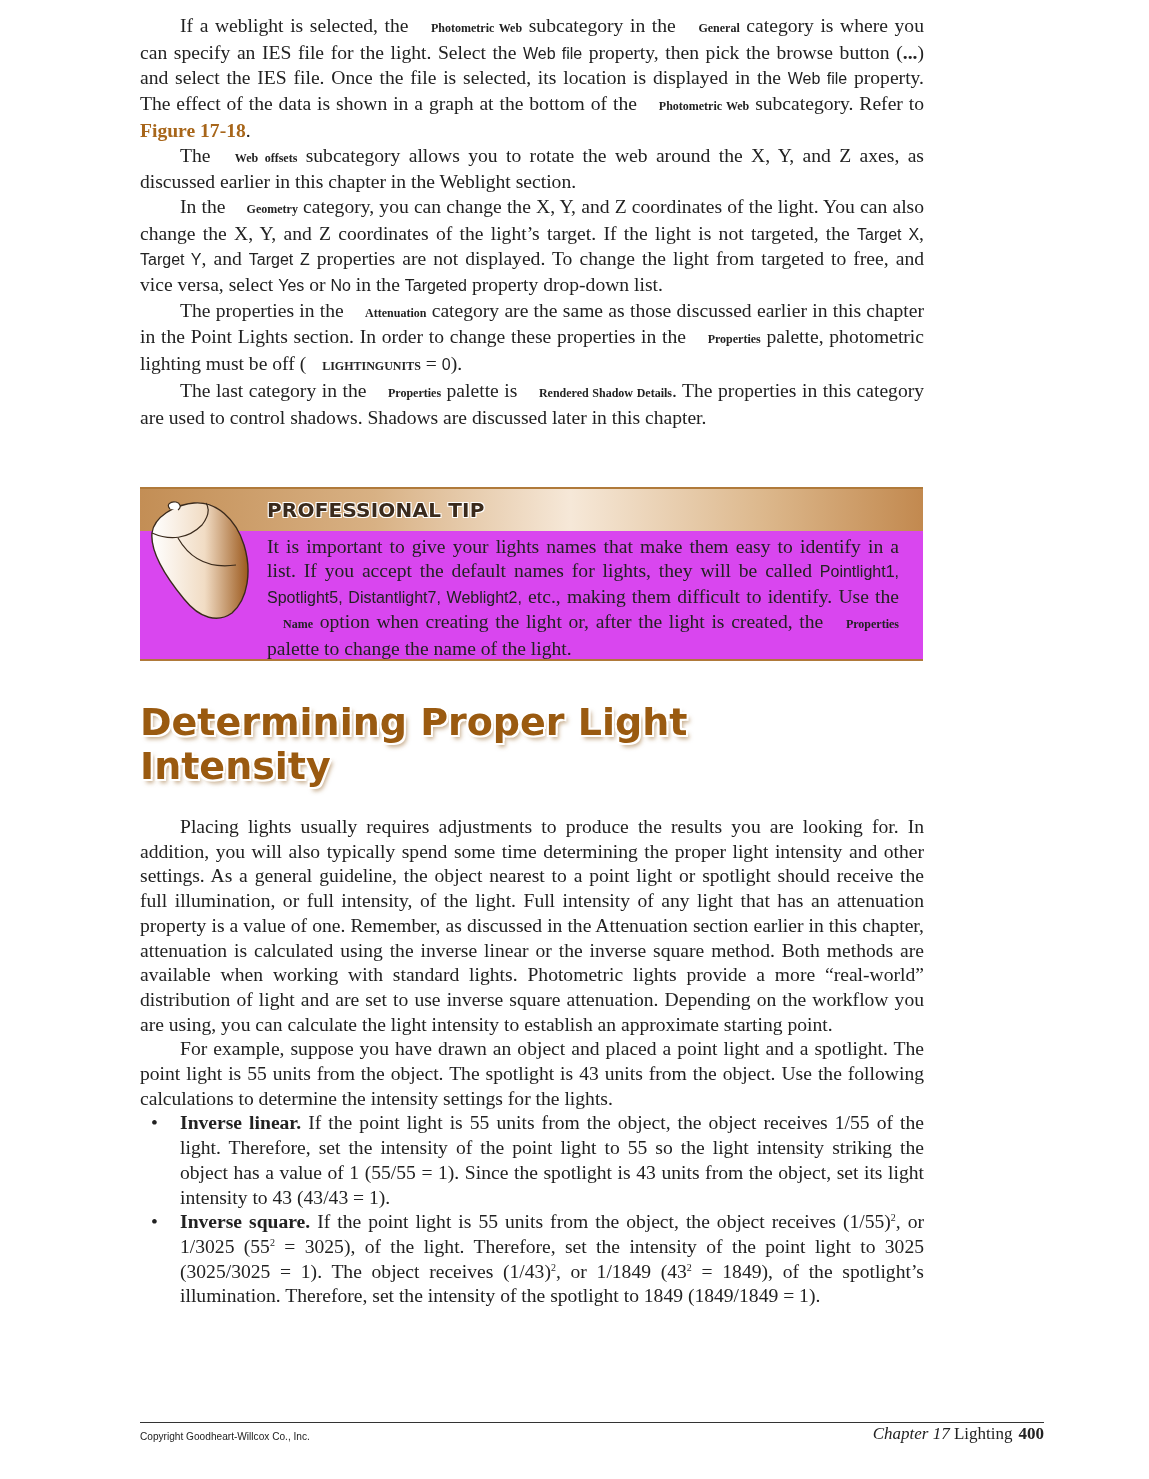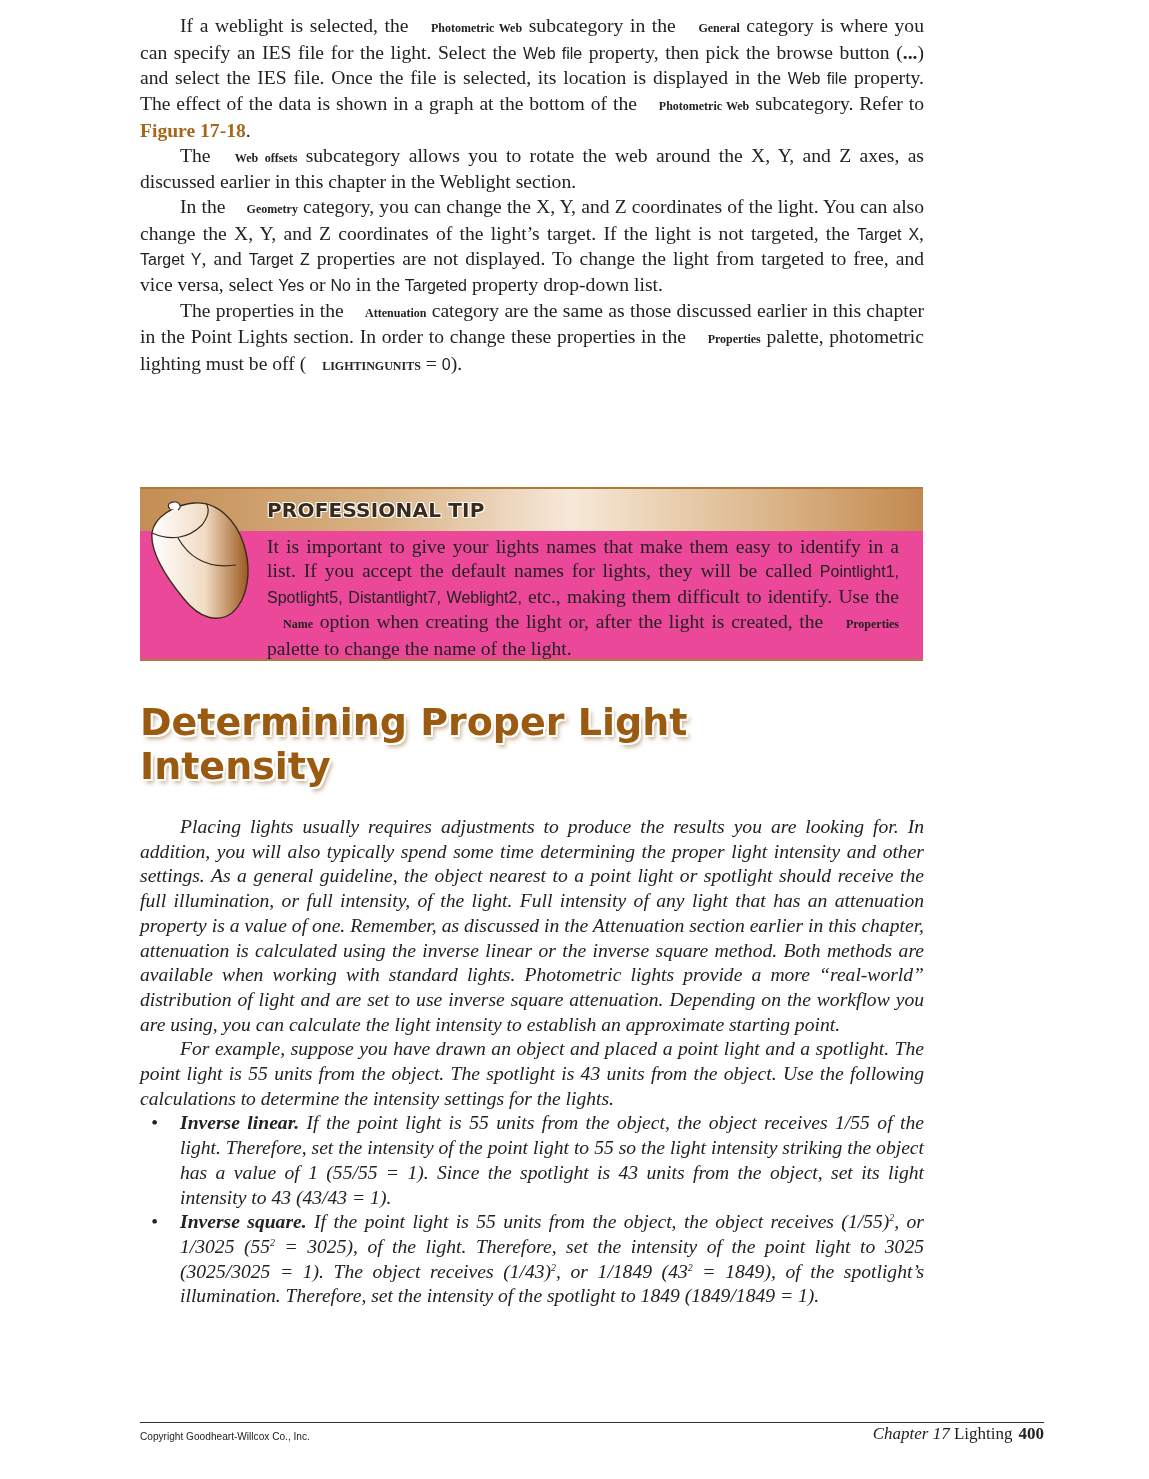--- a/index.html
+++ b/index.html
@@ -3,31 +3,31 @@
 <meta charset="utf-8">
 <style>
   html, body { margin:0; padding:0; background:#fff; }
   body { width:1149px; height:1479px; position:relative; overflow:hidden; }
   .page { position:absolute; left:140px; top:14px; width:784px; }
   p, .para { font-family:"Liberation Serif", serif; font-size:19.6px; line-height:24.7px; color:#222; margin:0; text-align:justify; }
   .indent { text-indent:40px; }
   .sans { font-family:"Liberation Sans", sans-serif; font-size:16px; }
   .sansb { font-family:Liberation Serif, serif; font-size:12px; font-weight:bold;margin-left:16px; }
   .figref { color:#a8661a; font-weight:bold; }
-  .tip { position:absolute; left:140px; top:487px; width:783px; height:170px; border-top:2px solid #b07a3a; border-bottom:2px solid #b07a3a; background:#ec4899; }
+  .tip { position:absolute; left:140px; top:487px; width:783px; height:170px; border-top:2px solid #b07a3a; border-bottom:2px solid #b07a3a; background:#d946ef; }
   .tip-header { position:absolute; left:0; top:0; width:783px; height:42px;
      background:linear-gradient(90deg,#c38e55 0%,#d8b184 30%,#f6e8d8 55%,#dcb78b 80%,#c2894f 100%); }
   .tip-title { position:absolute; left:127px; top:9px; font-family:"DejaVu Sans", sans-serif; font-weight:bold; font-size:20px; color:#3a2a1c; letter-spacing:0.2px;
      text-shadow: -1px -1px 0 #fff, 1px -1px 0 #fff, -1px 1px 0 #fff, 1px 1px 0 #fff; }
   .tip-body { position:absolute; left:127px; top:46px; width:632px; }
   .tip-body p { font-size:19.6px; line-height:24.4px; }
   .mouse { position:absolute; left:4px; top:6px; }
   .heading { position:absolute; left:140px; top:700px; width:784px; text-align:left; font-family:"DejaVu Sans", sans-serif; font-weight:bold; font-size:38px; line-height:44px; color:#9a5a10;
      text-shadow: -2px -2px 0 #fff, 2px -2px 0 #fff, -2px 2px 0 #fff, 2px 2px 0 #fff, 3px 4px 4px rgba(150,100,40,0.55); }
-  .sec2 { position:absolute; left:140px; top:815px; width:784px;font-style:italic; }
+  .sec2 { position:absolute; left:140px; top:815px; width:784px; }
   ul.bullets { list-style:none; margin:0; padding:0; }
   ul.bullets li { position:relative; padding-left:40px; }
   ul.bullets li .dot { position:absolute; left:11px; top:0; }
   sup { font-size:10px; line-height:0; vertical-align:7px; }
   .footer-rule { position:absolute; left:140px; top:1422px; width:904px; height:1px; background:#333; }
   .footer-left { position:absolute; left:140px; top:1430px; font-family:"Liberation Sans", sans-serif; font-size:11px; color:#222; transform:scaleX(0.92); transform-origin:left; }
   .footer-right { position:absolute; right:105px; top:1424px; font-family:"Liberation Serif", serif; font-size:17px; color:#222; }
   .footer-right .chap { font-style:italic; }
   .footer-right .pg { font-weight:bold; margin-left:6px; }
 </style>
@@ -36,20 +36,21 @@
 
 <div class="page">
   <p class="indent"><span>If a weblight is selected, the </span><span class="sansb">Photometric Web</span><span> subcategory in the </span><span class="sansb">General</span><span> category is where you can specify an IES file for the light. Select the </span><span class="sans">Web file</span><span> property, then pick the browse button (</span><b>...</b><span>) and select the IES file. Once the file is selected, its location is displayed in the </span><span class="sans">Web file</span><span> property. The effect of the data is shown in a graph at the bottom of the </span><span class="sansb">Photometric Web</span><span> subcategory. Refer to </span><span class="figref">Figure 17-18</span><span>.</span></p>
 
   <p class="indent"><span>The </span><span class="sansb">Web offsets</span><span> subcategory allows you to rotate the web around the X, Y, and Z axes, as discussed earlier in this chapter in the Weblight section.</span></p>
 
   <p class="indent"><span>In the </span><span class="sansb">Geometry</span><span> category, you can change the X, Y, and Z coordinates of the light. You can also change the X, Y, and Z coordinates of the light’s target. If the light is not targeted, the </span><span class="sans">Target X</span><span>, </span><span class="sans">Target Y</span><span>, and </span><span class="sans">Target Z</span><span> properties are not displayed. To change the light from targeted to free, and vice versa, select </span><span class="sans">Yes</span><span> or </span><span class="sans">No</span><span> in the </span><span class="sans">Targeted</span><span> property drop-down list.</span></p>
 
   <p class="indent"><span>The properties in the </span><span class="sansb">Attenuation</span><span> category are the same as those discussed earlier in this chapter in the Point Lights section. In order to change these properties in the </span><span class="sansb">Properties</span><span> palette, photometric lighting must be off (</span><span class="sansb">LIGHTINGUNITS</span><span> = </span><span class="sans">0</span><span>).</span></p>
 
+  <p class="indent"><span>The last category in the </span><span class="sansb">Properties</span><span> palette is </span><span class="sansb">Rendered Shadow Details</span><span>. The properties in this category are used to control shadows. Shadows are discussed later in this chapter.</span></p>
 </div>
 
 <div class="tip">
   <div class="tip-header"></div>
   <svg class="mouse" width="112" height="130" viewBox="0 0 112 130">
     <defs>
       <linearGradient id="mg" x1="0" y1="0" x2="1" y2="0">
         <stop offset="0" stop-color="#ffffff"></stop>
         <stop offset="0.55" stop-color="#f1dcc4"></stop>
         <stop offset="1" stop-color="#9c5a1e"></stop>

